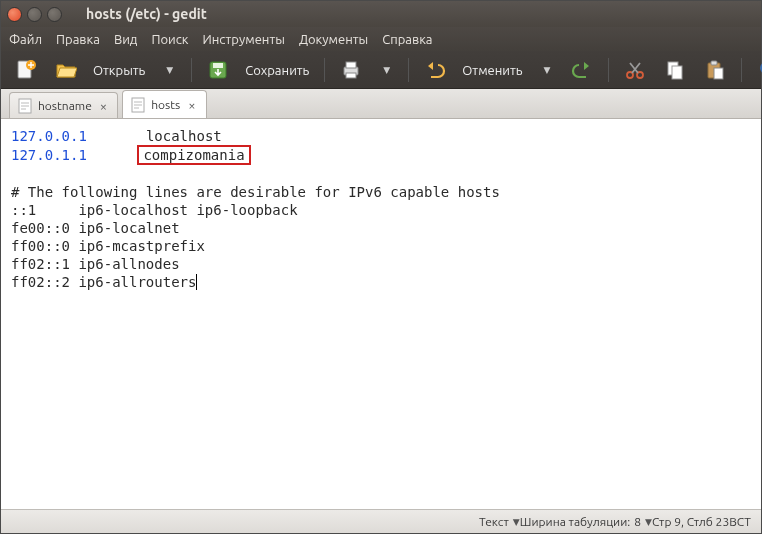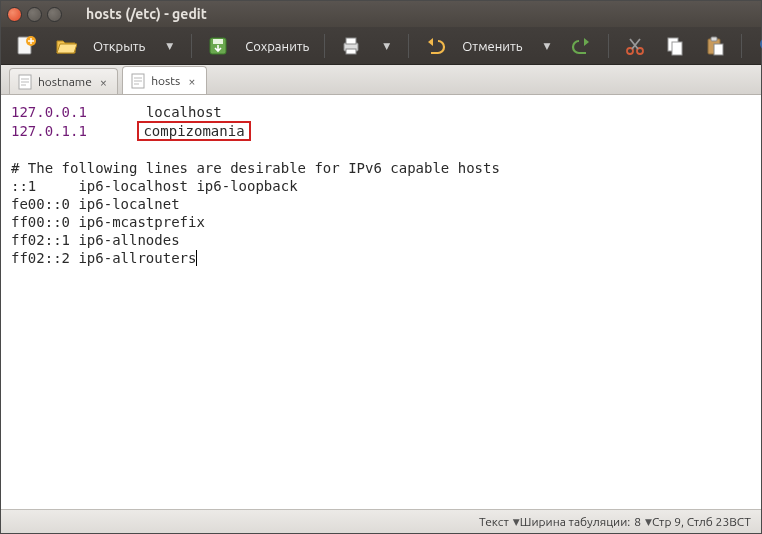--- a/index.html
+++ b/index.html
@@ -93,21 +93,21 @@
   background: #fff;
   padding: 8px 10px;
   font-family: "DejaVu Sans Mono", monospace;
   font-size: 14px;
   line-height: 18px;
   color: #2a2a2a;
   white-space: pre;
   overflow: auto;
   position: relative;
 }
-.purplish { color: #701a75; }
+.purplish { color: #1d4ed8; }
 .hl-box { border: 2px solid #d02020; padding: 0px 4px; display: inline-block; line-height: 16px; }
 .cursor-caret { border-right: 1px solid #000; animation: blink 1s steps(1) infinite; }
 @keyframes blink { 50% { border-color: transparent; } }
 .statusbar {
   height: 24px;
   background: linear-gradient(to bottom,#eceae7,#dedbd7);
   border-top: 1px solid #c0bdb8;
   display: flex;
   align-items: center;
   font-size: 12px;
@@ -127,20 +127,29 @@
 
   <div class="titlebar">
     <div class="win-btns">
       <span class="win-btn win-close"></span>
       <span class="win-btn win-min"></span>
       <span class="win-btn win-max"></span>
     </div>
     <span>hosts (/etc) - gedit</span>
   </div>
 
+  <div class="menubar">
+    <span>Файл</span>
+    <span>Правка</span>
+    <span>Вид</span>
+    <span>Поиск</span>
+    <span>Инструменты</span>
+    <span>Документы</span>
+    <span>Справка</span>
+  </div>
 
   <div class="toolbar">
     <div class="tbtn">
       <span class="icon">
         <svg class="svg" width="22" height="22">
             <rect x="3" y="2" width="13" height="17" rx="1" fill="#f6f6f6" stroke="#888"></rect>
             <circle cx="16" cy="6" r="5" fill="#f6a623"></circle>
             <path d="M16 3v6M13 6h6" stroke="#fff" stroke-width="1.4"></path>
           </svg>
       </span>

